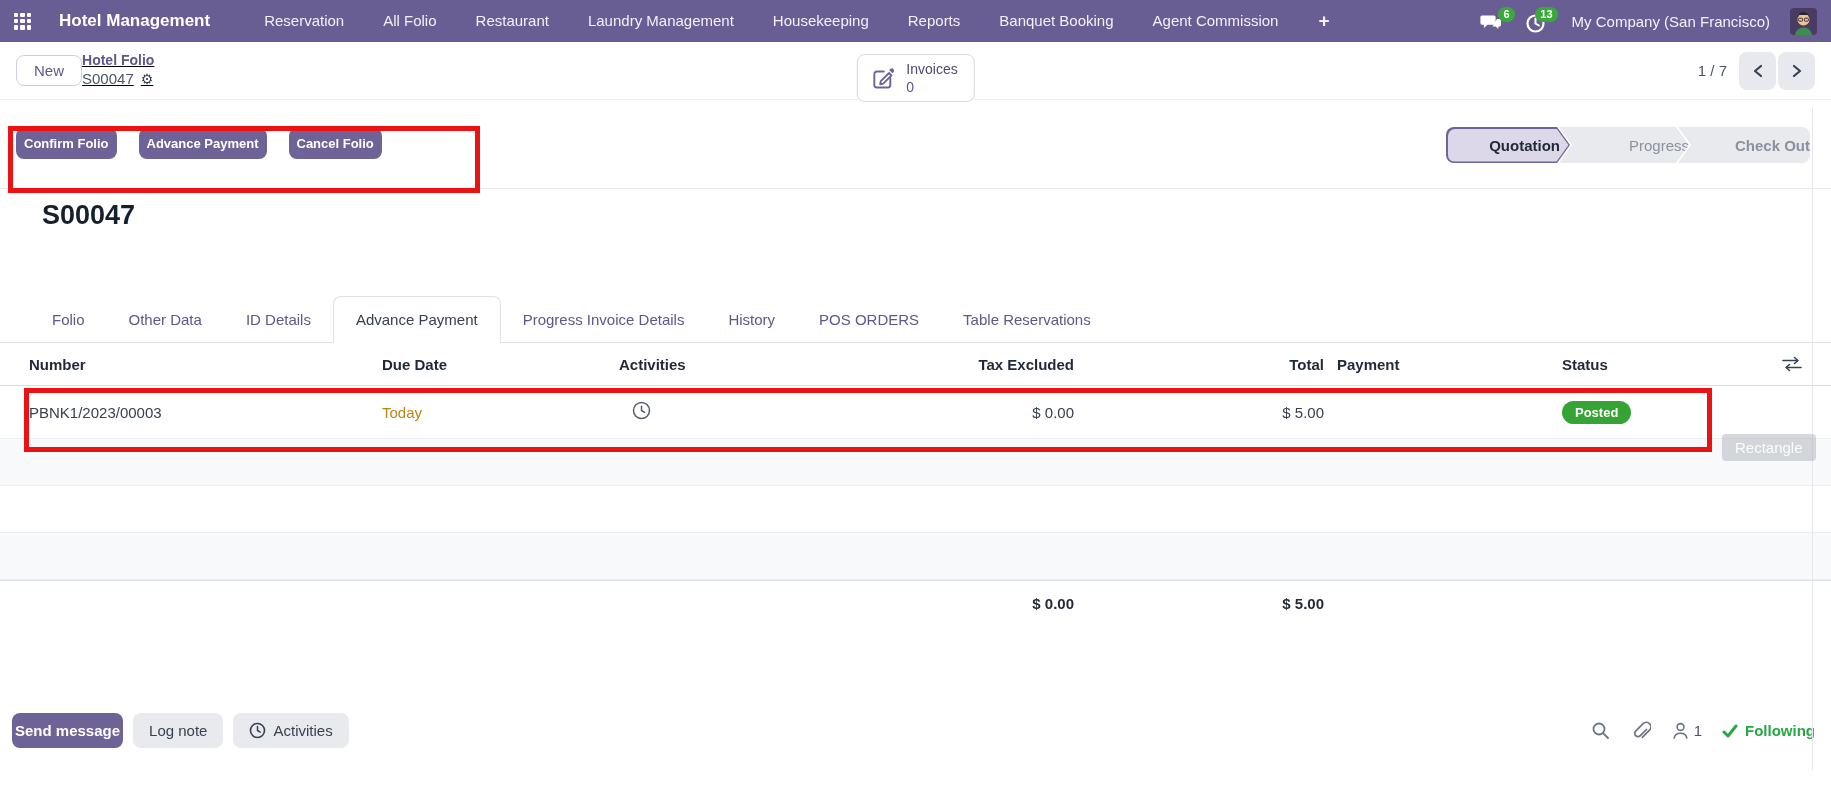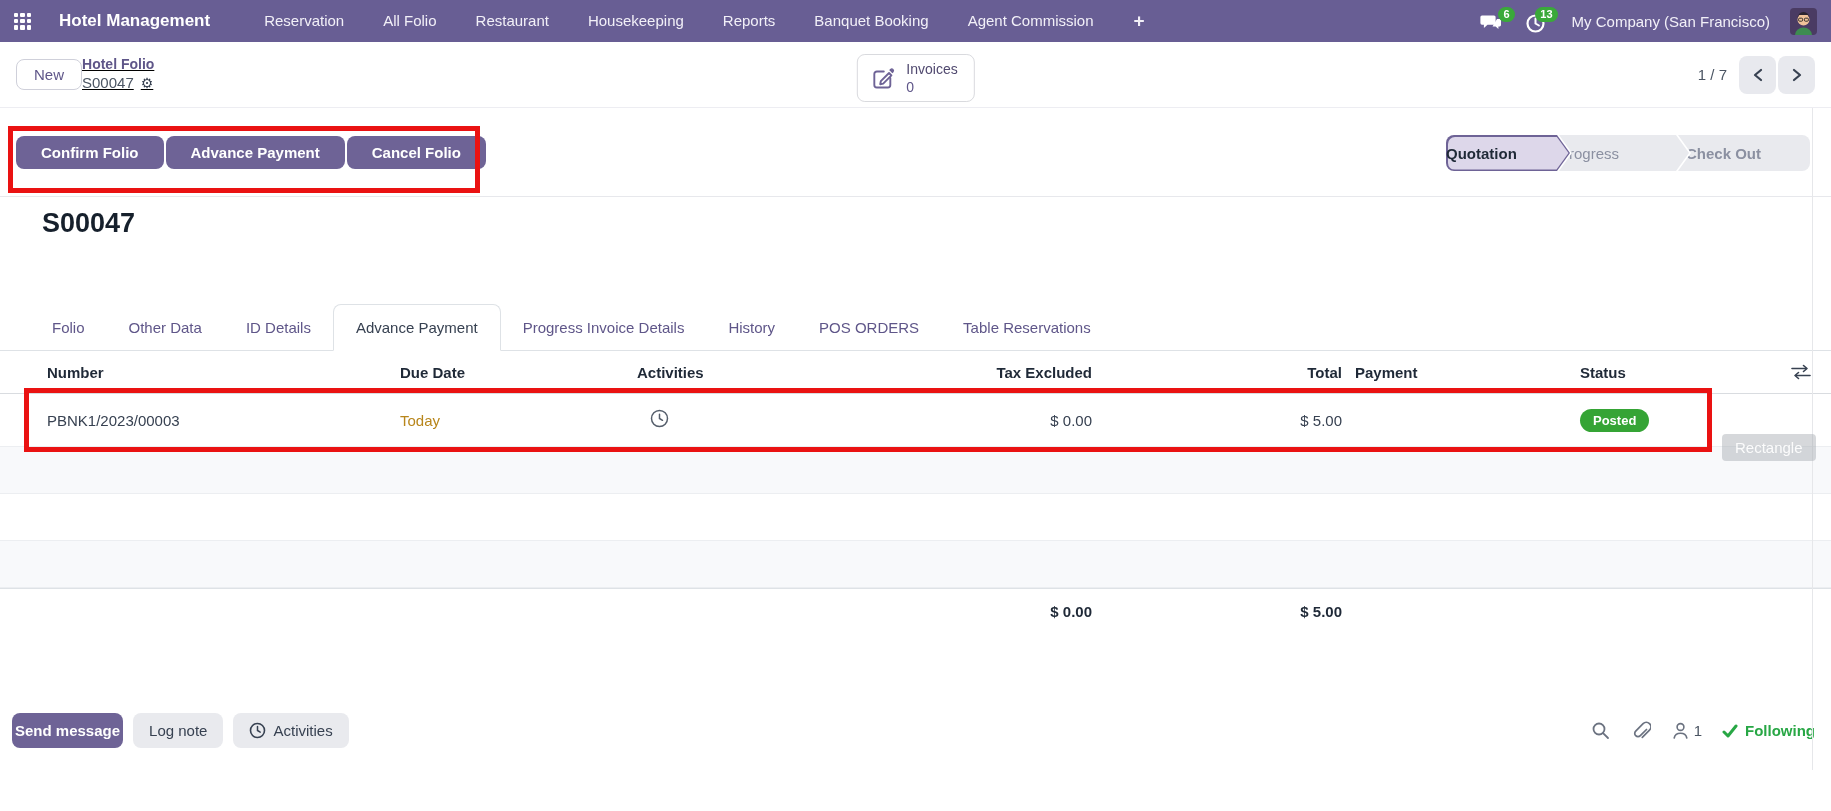--- a/index.html
+++ b/index.html
@@ -13,55 +13,55 @@
   .brand { font-size:17px; font-weight:700; color:#fff; margin-right:28px; white-space:nowrap; }
   .menu-item { font-size:15px; padding:0 13px; line-height:42px; white-space:nowrap; cursor:pointer; }
   .menu-plus { font-size:19px; font-weight:700; padding:0 14px; cursor:pointer; }
   .topbar-right { margin-left:auto; display:flex; align-items:center; gap:6px; }
   .icon-badge-wrap { position:relative; padding:4px 10px 0 6px; cursor:pointer; }
   .counter-badge { position:absolute; top:-2px; right:-2px; background:#3aa93a; color:#fff; font-size:11px; font-weight:700; border-radius:9px; padding:1px 5px; line-height:13px; }
   .company-name { font-size:15px; margin:0 14px 0 10px; white-space:nowrap; cursor:pointer; }
   .avatar { width:27px; height:27px; border-radius:4px; overflow:hidden; cursor:pointer; flex:none; }
 
   
-  .control-panel { height:66px; display:flex; align-items:center; padding:0 16px; position:relative; border-bottom:1px solid #ededf2; background:#fff; }
+  .control-panel { height:58px; display:flex; align-items:center; padding:0 16px; position:relative; border-bottom:1px solid #ededf2; background:#fff; }
   .btn-new { background:#fff; border:1px solid #cfd0da; border-radius:8px; padding:6px 17px; font-size:15px; font-weight:500; color:#5f5689; cursor:pointer; font-family:inherit; }
   .breadcrumb-block { line-height:1.25;text-decoration:underline; }
   .breadcrumb-parent { color:#5f5689; font-size:14px; font-weight:600; cursor:pointer; }
   .breadcrumb-current { color:#4b5563; font-size:15px; display:flex; align-items:center; gap:7px; }
   .gear-glyph { font-size:14px; color:#374151; cursor:pointer; }
   .stat-button { position:absolute; left:50%; transform:translateX(-50%); top:12px; display:flex; align-items:center; gap:10px; border:1px solid #d9dade; border-radius:8px; padding:5px 16px 5px 12px; cursor:pointer; background:#fff; }
   .stat-text { line-height:1.3; }
   .stat-label { font-size:14px; color:#50496f; }
   .stat-count { font-size:14px; color:#5f5689; }
   .pager { margin-left:auto; display:flex; align-items:center; }
   .pager-range { font-size:15px; color:#4b5563; margin-right:12px; }
   .pager-btn { width:37px; height:38px; background:#e8e9ee; border:none; border-radius:8px; display:flex; align-items:center; justify-content:center; cursor:pointer; }
   .pager-btn + .pager-btn { margin-left:2px; }
 
   
   .status-row { height:89px; position:relative; border-bottom:1px solid #e7e8ec; padding:28px 0 0 16px; display:flex; align-items:flex-start; }
-  .btn-primary { background:#6e6396; color:#fff; border:none; border-radius:8px; padding:8px 25px; font-size:15px; font-weight:600; margin-right:2px; cursor:pointer; font-family:inherit; }
+  .btn-primary { background:#6e6396; color:#fff; border:none; border-radius:8px; padding:8px 8px; font-size:13px; font-weight:600; margin-right:22px; cursor:pointer; font-family:inherit; }
   .statusbar { position:absolute; right:21px; top:27px; display:flex; height:36px; }
-  .step { height:36px; display:flex; align-items:center; justify-content:flex-start; font-size:15px; }
+  .step { height:36px; display:flex; align-items:center; justify-content:flex-end; font-size:15px; }
   .step-active { position:relative; width:124px; cursor:pointer; }
   .step-active .arrow-outer { position:absolute; inset:0; background:#6e6396; clip-path:polygon(0 0, calc(100% - 13px) 0, 100% 50%, calc(100% - 13px) 100%, 0 100%); border-radius:8px 0 0 8px; }
   .step-active .arrow-inner { position:absolute; inset:1.5px; background:#ddd7ea; clip-path:polygon(0 0, calc(100% - 12px) 0, 100% 50%, calc(100% - 12px) 100%, 0 100%); border-radius:7px 0 0 7px; }
   .step-active .step-label { position:relative; z-index:2; color:#1f2937; font-weight:600; padding-right:10px; }
   .step-mid { width:130px; background:#e9eaee; color:#8b90a1; font-weight:500; margin-left:-11px; clip-path:polygon(0 0, calc(100% - 13px) 0, 100% 50%, calc(100% - 13px) 100%, 0 100%, 13px 50%); cursor:pointer; }
   .step-last { width:132px; background:#e9eaee; color:#8b90a1; font-weight:700; margin-left:-11px; clip-path:polygon(0 0, 100% 0, 100% 100%, 0 100%, 13px 50%); border-radius:0 8px 8px 0; cursor:pointer; padding-left:8px; }
 
   
   .sheet-title { font-size:27px; font-weight:700; color:#16202c; padding:11px 0 0 42px; height:52px; }
   .tabs-bar { margin-top:55px; border-bottom:1px solid #dee2e6; padding-left:30px; display:flex; height:47px; }
   .tab { font-size:15px; color:#5f5689; padding:0 22px; display:flex; align-items:center; cursor:pointer; white-space:nowrap; }
   .tab.active { color:#374151; background:#fff; border:1px solid #dee2e6; border-bottom:1px solid #fff; border-radius:8px 8px 0 0; margin-bottom:-1px; position:relative; }
 
   
-  .list-grid { display:grid; grid-template-columns:355px 245px 165px 305px 250px 210px 210px 1fr; padding-left:30px; align-items:center; }
+  .list-grid { display:grid; grid-template-columns:355px 245px 165px 305px 250px 210px 210px 1fr; padding-left:12px; align-items:center; }
   .list-header { height:43px; font-weight:700; font-size:15px; color:#1f2937; border-bottom:1px solid #d9dce0; }
   .cell-pad { padding-left:17px; }
   .cell-due { padding-left:15px; }
   .cell-act { padding-left:7px; }
   .cell-right { text-align:right; padding-right:8px; }
   .cell-pay { padding-left:5px; }
   .cell-status { padding-left:20px; }
   .cell-opt { display:flex; justify-content:center; }
   .data-row { height:53px; font-size:15px; color:#374151; border-bottom:1px solid #eceef1; cursor:pointer; }
   .due-today { color:#b8861b; font-weight:500; }
@@ -101,20 +101,21 @@
       <span></span>
       <span></span>
       <span></span>
       <span></span>
       <span></span>
   </div>
   <div class="brand">Hotel Management</div>
   <div class="menu-item">Reservation</div>
   <div class="menu-item">All Folio</div>
   <div class="menu-item">Restaurant</div>
+  <div class="menu-item">Laundry Management</div>
   <div class="menu-item">Housekeeping</div>
   <div class="menu-item">Reports</div>
   <div class="menu-item">Banquet Booking</div>
   <div class="menu-item">Agent Commission</div>
   <div class="menu-plus">+</div>
 
   <div class="topbar-right">
     <div class="icon-badge-wrap">
       <span>
         <svg width="23" height="20" viewBox="0 0 23 20">

